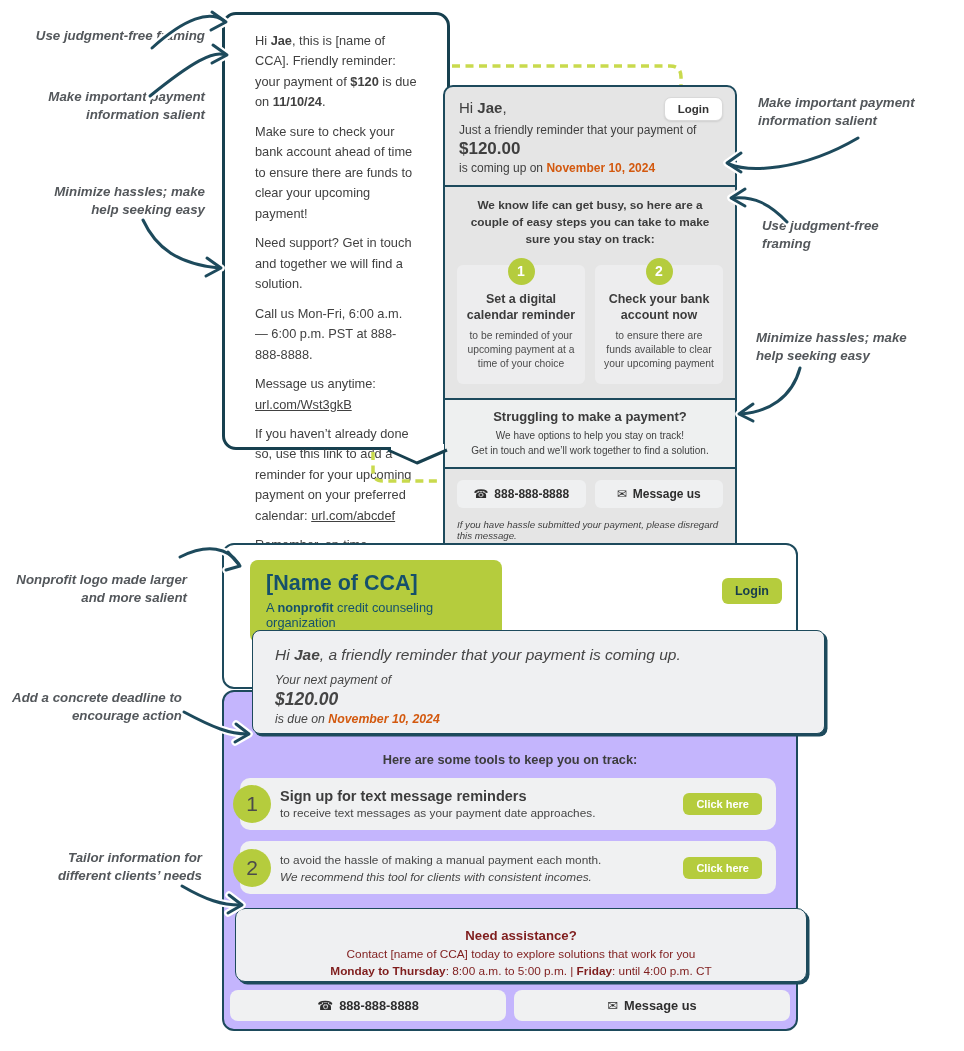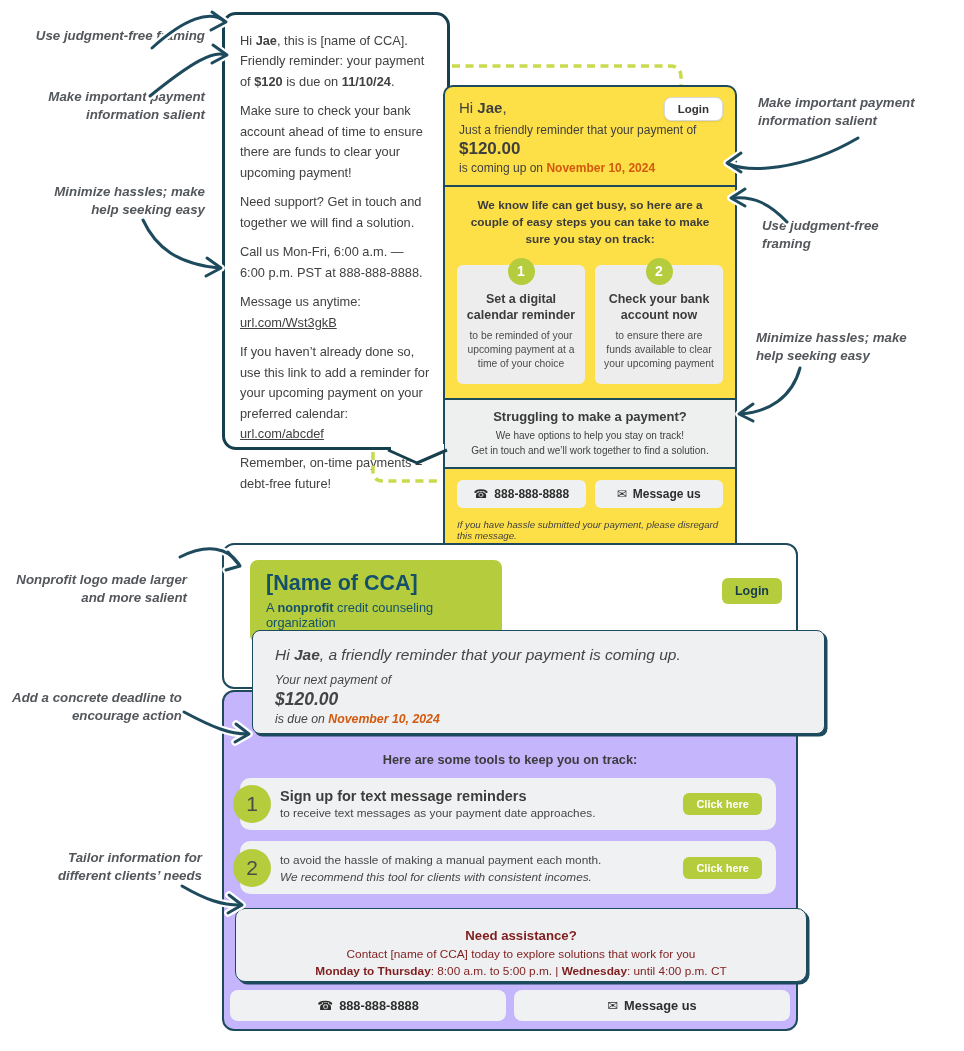--- a/index.html
+++ b/index.html
@@ -15,26 +15,26 @@
   .u{text-decoration:underline;}
   .bo{font-weight:bold;color:var(--orange);}
 
   
   .ann{position:absolute;font-weight:bold;font-style:italic;color:var(--ann);
        font-size:13.3px;line-height:1.32;z-index:2;}
   .ar{text-align:right;}
 
   
   .sms{position:absolute;left:222px;top:12px;width:228px;height:438px;background:#fff;
-       border:3px solid var(--teal-dark);border-radius:14px;padding:16px 15px;
+       border:3px solid var(--teal-dark);border-radius:14px;padding:16px 30px;
        font-size:12.8px;line-height:1.6;color:var(--ink);z-index:3;}
   .sms p{margin-bottom:9px;}
 
   
-  .et{position:absolute;left:443px;top:85px;width:294px;background:#fde047;
+  .et{position:absolute;left:443px;top:85px;width:294px;background:#e5e5e5;
       border:2px solid var(--teal);border-radius:10px;z-index:3;color:#3f3f3f;}
   .et-head{position:relative;padding:12px 14px 10px;}
   .et-greet{font-size:15px;}
   .et-login{position:absolute;top:10px;right:12px;background:#fff;border:1px solid #d9d9d9;
       border-radius:7px;padding:5px 13px;font-weight:bold;font-size:11.5px;color:#333;
       box-shadow:0 1px 2px rgba(0,0,0,.10);}
   .et-reminder{font-size:12px;margin-top:7px;}
   .et-amount{font-size:17px;font-weight:bold;margin:2px 0;}
   .et-due{font-size:12px;}
   .et-busy{border-top:2px solid var(--teal);padding:10px 15px 7px;text-align:center;
@@ -181,21 +181,21 @@
       <div class="tool-num">2</div>
       <div class="tool-desc">to avoid the hassle of making a manual payment each month.</div>
       <div class="tool-note">We recommend this tool for clients with consistent incomes.</div>
       <div class="tool-btn">Click here</div>
     </div>
   </div>
 
   <div class="eb-assist">
     <div class="eb-assist-title">Need assistance?</div>
     <div class="eb-assist-line">Contact [name of CCA] today to explore solutions that work for you</div>
-    <div class="eb-assist-hours"><span class="b">Monday to Thursday</span><span>: 8:00 a.m. to 5:00 p.m. | </span><span class="b">Wednesday</span><span>: until 4:00 p.m. CT</span></div>
+    <div class="eb-assist-hours"><span class="b">Monday to Thursday</span><span>: 8:00 a.m. to 5:00 p.m. | </span><span class="b">Friday</span><span>: until 4:00 p.m. CT</span></div>
   </div>
 
   <div class="eb-footer">
     <div class="eb-fbtn"><span class="icon">☎</span><span>888-888-8888</span></div>
     <div class="eb-fbtn"><span class="icon">✉</span><span>Message us</span></div>
   </div>
 
   <svg class="overlay" width="964" height="1051" viewBox="0 0 964 1051">
 
     <g>

